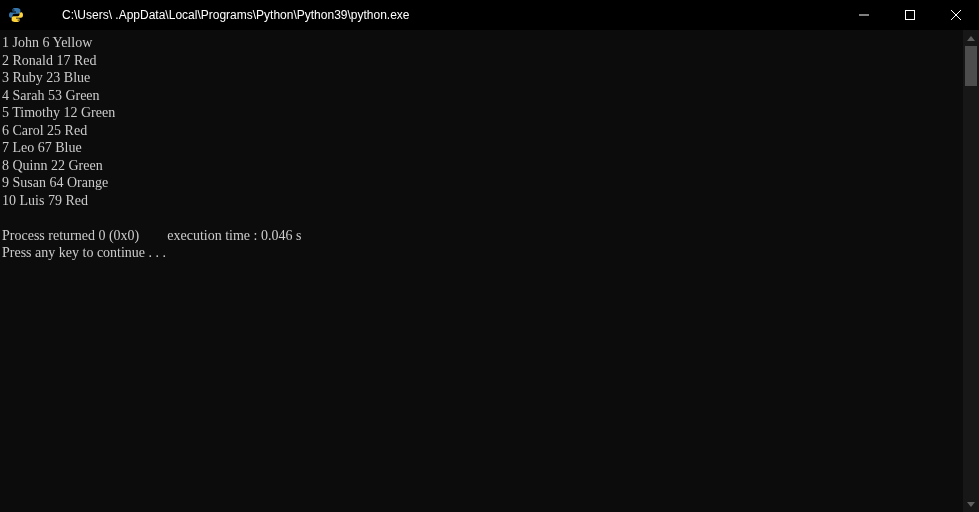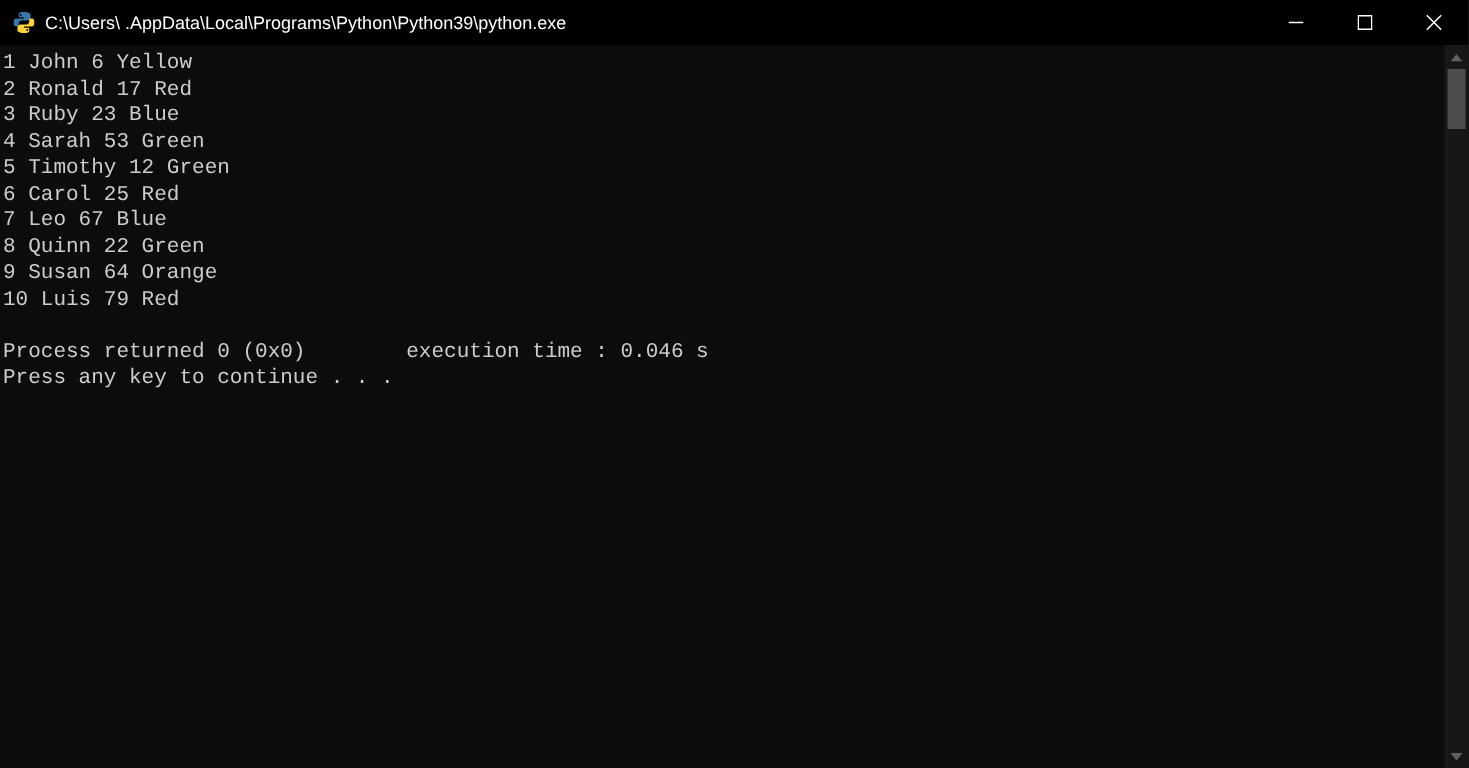--- a/index.html
+++ b/index.html
@@ -37,20 +37,21 @@
       height: 16px;
       margin-right: 6px;
       display: flex;
       align-items: center;
       justify-content: center;
     }
     .titlebar-title {
       flex: 1;
       white-space: nowrap;
       overflow: hidden;
+      margin-left: 32px;
     }
     .titlebar-buttons {
       display: flex;
       height: 100%;
     }
     .titlebar-btn {
       width: 46px;
       height: 100%;
       display: flex;
       align-items: center;
@@ -62,21 +63,21 @@
       display: flex;
       position: relative;
       background: #0c0c0c;
     }
     .terminal {
       flex: 1;
       padding: 4px 2px;
       color: #cccccc;
       line-height: 1.25;
       white-space: pre;
-      font-family: Liberation Mono, monospace;
+      font-family: Liberation Serif, serif;
       font-size: 14px;
     }
     .scrollbar {
       width: 16px;
       background: #171717;
       display: flex;
       flex-direction: column;
       align-items: center;
     }
     .scroll-arrow {

